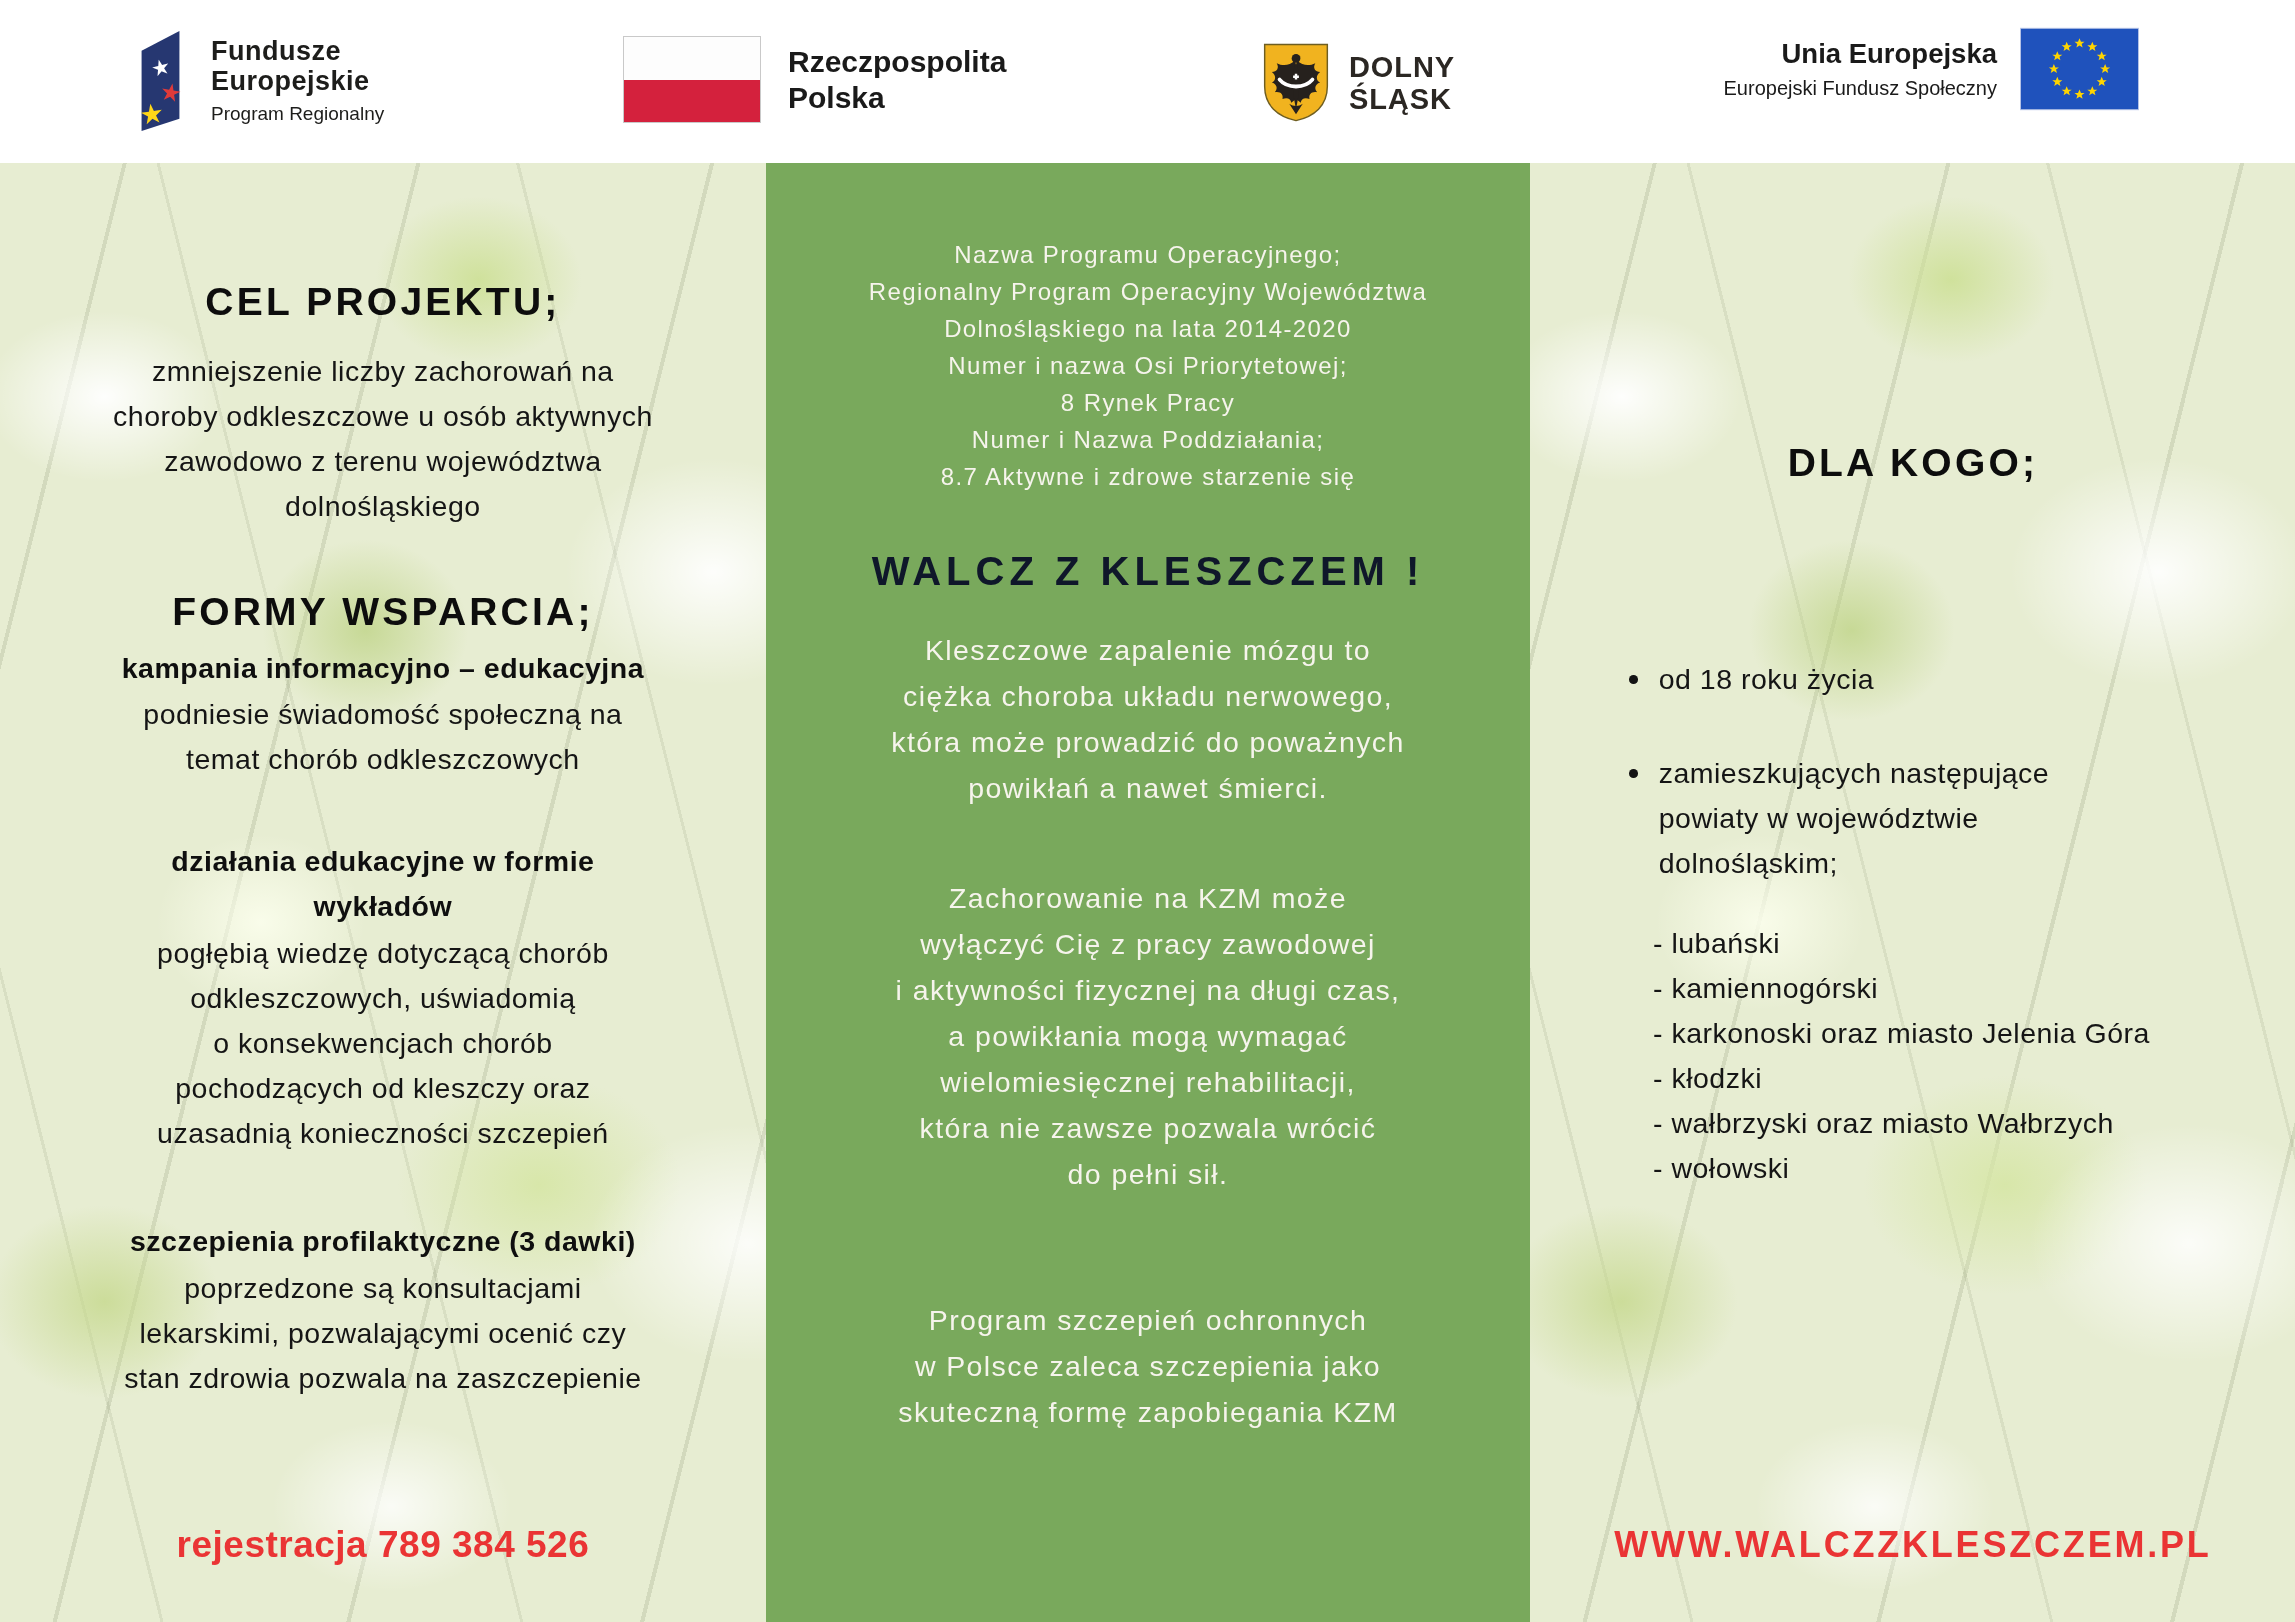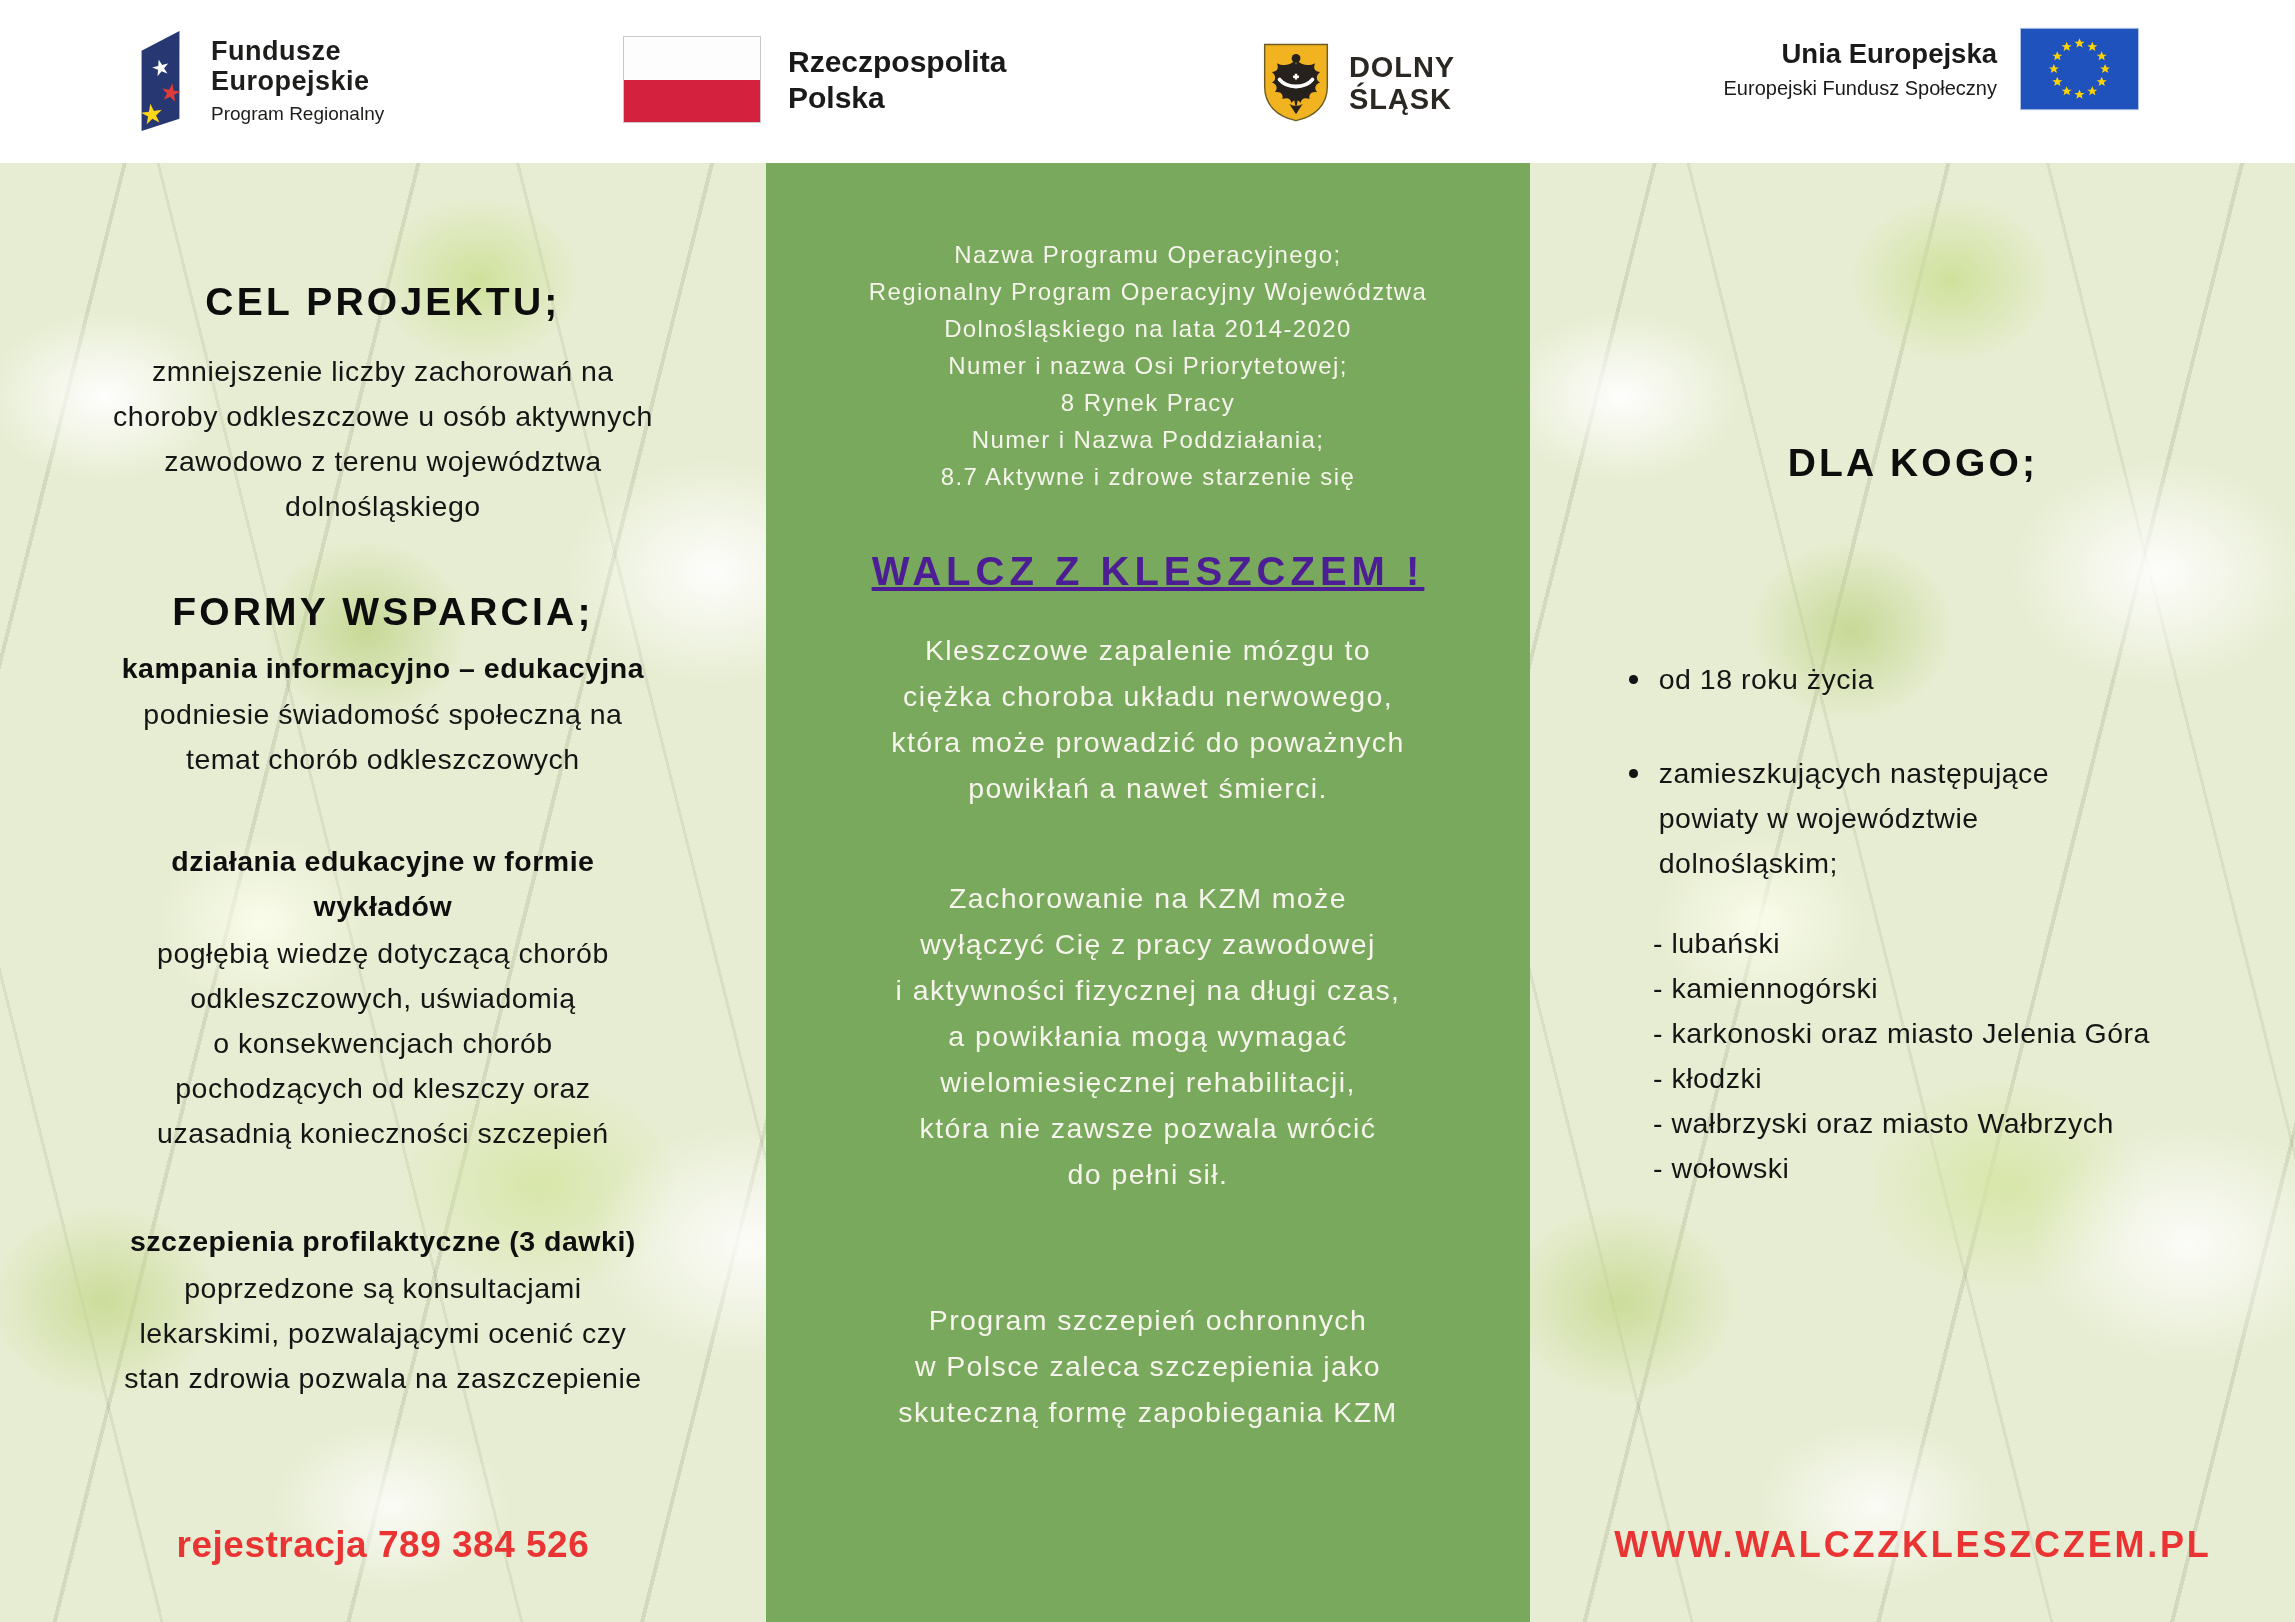--- a/index.html
+++ b/index.html
@@ -56,21 +56,21 @@
   
   .h-side{font-size:39px; font-weight:bold; letter-spacing:3.2px; color:#0d0d0d;}
   .body-txt{font-size:28.5px; line-height:45px; letter-spacing:0.5px; color:#151515;}
   .body-bold{font-size:28.5px; line-height:45px; letter-spacing:0.5px; font-weight:bold; color:#0f0f0f;}
   .lb{left:18.4px; width:729px;}
   .red-line{font-size:37px; font-weight:bold; color:#ea3434; letter-spacing:0.5px;}
   
   .mb{left:32px; width:700px;}
   .info-line{font-size:24px; line-height:37px; letter-spacing:1.4px; color:#f6f4ec;}
   .info-bold{font-weight:normal;}
-  .mid-title{font-size:40px; font-weight:bold; letter-spacing:5px; color:#4c1d95;text-decoration:underline;}
+  .mid-title{font-size:40px; font-weight:bold; letter-spacing:5px; color:#0f172a;}
   .mid-par{font-size:28.5px; line-height:46px; letter-spacing:1.4px; color:#f6f4ec;}
   
   .bullet-row{position:absolute; left:99px; width:652px; display:flex; align-items:flex-start;}
   .dot{width:8.7px; height:8.7px; border-radius:50%; background:#141414; margin-top:18.4px; flex:0 0 auto;}
   .btxt{margin-left:21px; font-size:28.5px; line-height:45px; letter-spacing:0.5px; color:#151515; text-align:left;}
   .districts{left:123px; width:638px; text-align:left;}
   .district{font-size:28.5px; line-height:45px; letter-spacing:0.5px; color:#151515;}
   .site{font-size:36px; font-weight:bold; letter-spacing:2.8px; color:#ea3434;}
 </style>
 </head>

